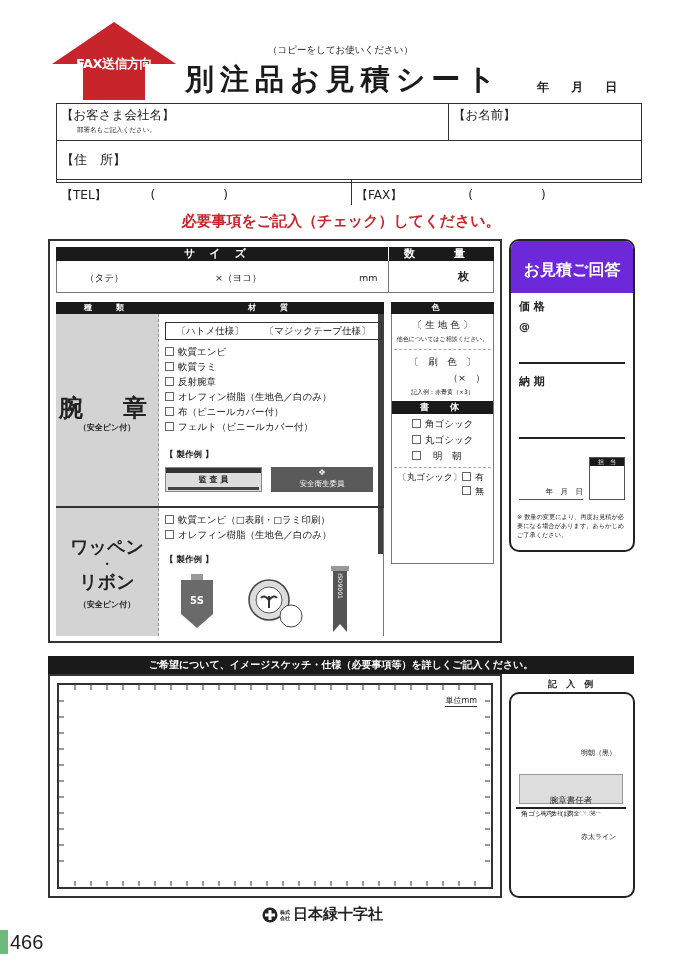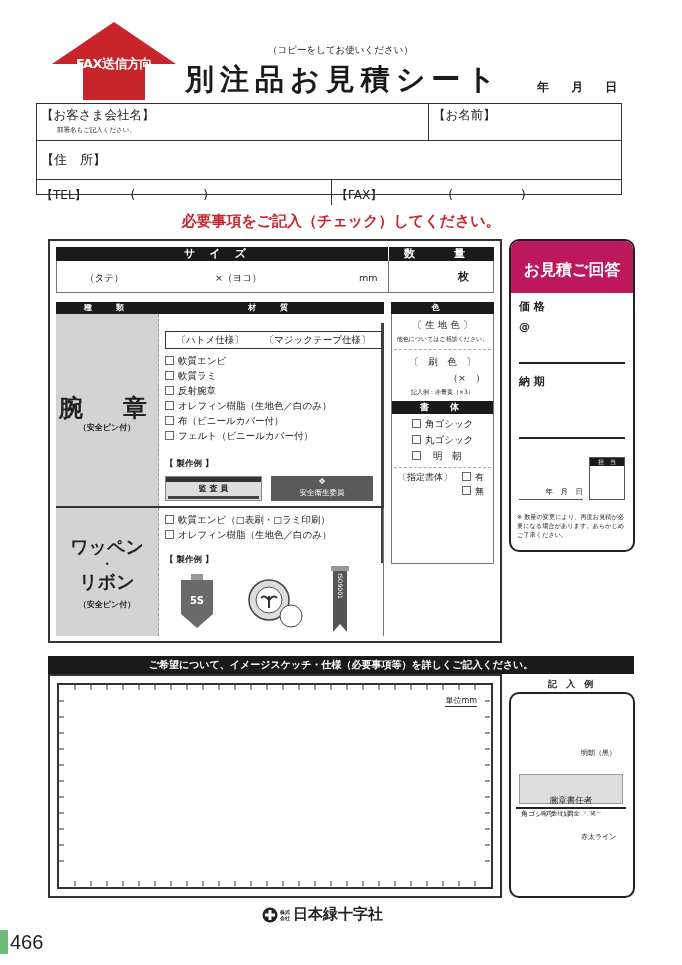--- a/index.html
+++ b/index.html
@@ -3,21 +3,21 @@
 <meta charset="utf-8">
 <style>
 *{box-sizing:border-box;margin:0;padding:0}
 body{width:682px;height:965px;background:#fff;position:relative;font-family:"DejaVu Sans","Liberation Sans",sans-serif;color:#222;overflow:hidden}
 .abs{position:absolute}
 .arrow{left:52px;top:22px;width:124px;height:78px}
 .arrow-label{left:64px;top:55px;width:100px;font-size:13px;font-weight:bold;color:#fff;text-align:center;letter-spacing:-0.5px}
 .subtitle{left:268px;top:44px;font-size:9.5px;font-weight:normal}
 .title{left:185px;top:60px;font-size:29px;font-weight:bold;letter-spacing:6px;color:#1a1a1a}
 .date{left:537px;top:79px;font-size:12px;font-weight:bold;word-spacing:18px}
-.cust{left:36px;top:103px;width:586px;height:92px;border:1.5px solid #333}
+.cust{left:56px;top:103px;width:586px;height:80px;border:1.5px solid #333}
 .cust .r1{height:37px;border-bottom:1px solid #333;display:flex}
 .cust .r1 .c1{width:392px;border-right:1px solid #333;padding:3px 4px}
 .cust .r1 .c2{padding:3px 4px}
 .cust .r2{height:39px;border-bottom:1px solid #333;padding:10px 4px;font-size:13px}
 .cust .r3{height:26px;display:flex;font-size:12px;align-items:flex-end;padding-bottom:1px}
 .lbl{font-size:12.5px}
 .sub{font-size:6.5px;margin-left:16px;margin-top:2px}
 .notice{left:0;width:682px;top:212px;text-align:center;color:#c8242c;font-size:15px;font-weight:bold}
 .main{left:48px;top:239px;width:454px;height:404px;border:2px solid #333}
 .hbar{position:absolute;background:#1a1a1a;color:#fff;font-weight:bold;text-align:center;font-size:11px;letter-spacing:14px}
@@ -86,21 +86,21 @@
   </div>
 
   <div class="hbar" style="left:6px;top:61px;width:104px;height:12px;line-height:12px;font-size:8px;letter-spacing:8px">種　類</div>
   <div class="hbar" style="left:110px;top:61px;width:224px;height:12px;line-height:12px;font-size:8px;letter-spacing:8px">材　質</div>
   <div class="hbar" style="left:341px;top:61px;width:103px;height:12px;line-height:12px;font-size:8px">色</div>
 
   <div class="abs gray" style="left:6px;top:73px;width:103px;height:192px;border-right:1px dashed #999">
     <div style="position:absolute;top:78px;width:100%;text-align:center;font-size:24px;font-weight:bold;letter-spacing:8px">腕　章</div>
     <div style="position:absolute;top:108px;width:100%;text-align:center;font-size:8px;font-weight:bold">（安全ピン付）</div>
   </div>
-  <div class="abs" style="left:109px;top:82px;width:225px;height:240px;border-right:3px solid #404040">
+  <div class="abs" style="left:109px;top:73px;width:225px;height:240px;border-right:6px solid #404040">
     <div class="abs" style="left:6px;top:8px;width:217px;height:18px;border:1.5px solid #333;font-size:9.5px;display:flex;justify-content:space-around;align-items:center">
       <span>〔ハトメ仕様〕</span>
       <span>〔マジックテープ仕様〕</span>
     </div>
     <div class="abs mat" style="left:6px;top:30px">
       <div><span class="cb"></span><span>軟質エンビ</span></div>
       <div><span class="cb"></span><span>軟質ラミ</span></div>
       <div><span class="cb"></span><span>反射腕章</span></div>
       <div><span class="cb"></span><span>オレフィン樹脂（生地色／白のみ）</span></div>
       <div><span class="cb"></span><span>布（ビニールカバー付）</span></div>
@@ -157,29 +157,29 @@
     <div style="text-align:right;font-size:9.5px;padding-right:8px;margin-top:3px">（×　）</div>
     <div style="font-size:6px;text-align:center;margin-top:3px">記入例：赤青黄（×3）</div>
     <div class="hbar" style="position:relative;margin-top:4px;height:13px;line-height:13px;font-size:9px;letter-spacing:6px">書　体</div>
     <div style="font-size:9.5px;line-height:16px;padding-left:20px;margin-top:2px">
       <div><span class="cb"></span><span>角ゴシック</span></div>
       <div><span class="cb"></span><span>丸ゴシック</span></div>
       <div><span class="cb"></span><span style="margin-left:8px">明　朝</span></div>
     </div>
     <div style="border-top:1px dashed #aaa;margin:3px 2px 0"></div>
     <div style="font-size:9px;line-height:14px;padding-left:6px;margin-top:2px;position:relative">
-      <span>〔指定書体〕</span>
+      <span>〔丸ゴシック〕</span>
       <span class="abs" style="left:70px;top:0"><span class="cb"></span><span>有</span></span>
       <div style="padding-left:64px"><span class="cb"></span><span>無</span></div>
     </div>
   </div>
 </div>
 
 <div class="abs answer">
-  <div style="background:#be185d;color:#fff;font-size:16px;font-weight:bold;text-align:center;height:52px;line-height:58px">お見積ご回答</div>
+  <div style="background:#6d28d9;color:#fff;font-size:16px;font-weight:bold;text-align:center;height:52px;line-height:58px">お見積ご回答</div>
   <div style="padding:6px 8px;font-size:11px;font-weight:bold">
     <div>価 格</div>
     <div style="margin-top:6px">@</div>
   </div>
   <div class="abs" style="left:8px;top:121px;width:106px;height:2px;background:#222"></div>
   <div class="abs" style="left:8px;top:133px;font-size:11px;font-weight:bold">納 期</div>
   <div class="abs" style="left:8px;top:196px;width:106px;height:2px;background:#222"></div>
   <div class="abs" style="left:78px;top:216px;width:36px;height:43px;border:1px solid #555">
     <div style="background:#1a1a1a;color:#fff;font-size:6px;text-align:center;height:8px;line-height:8px">担　当</div>
   </div>

